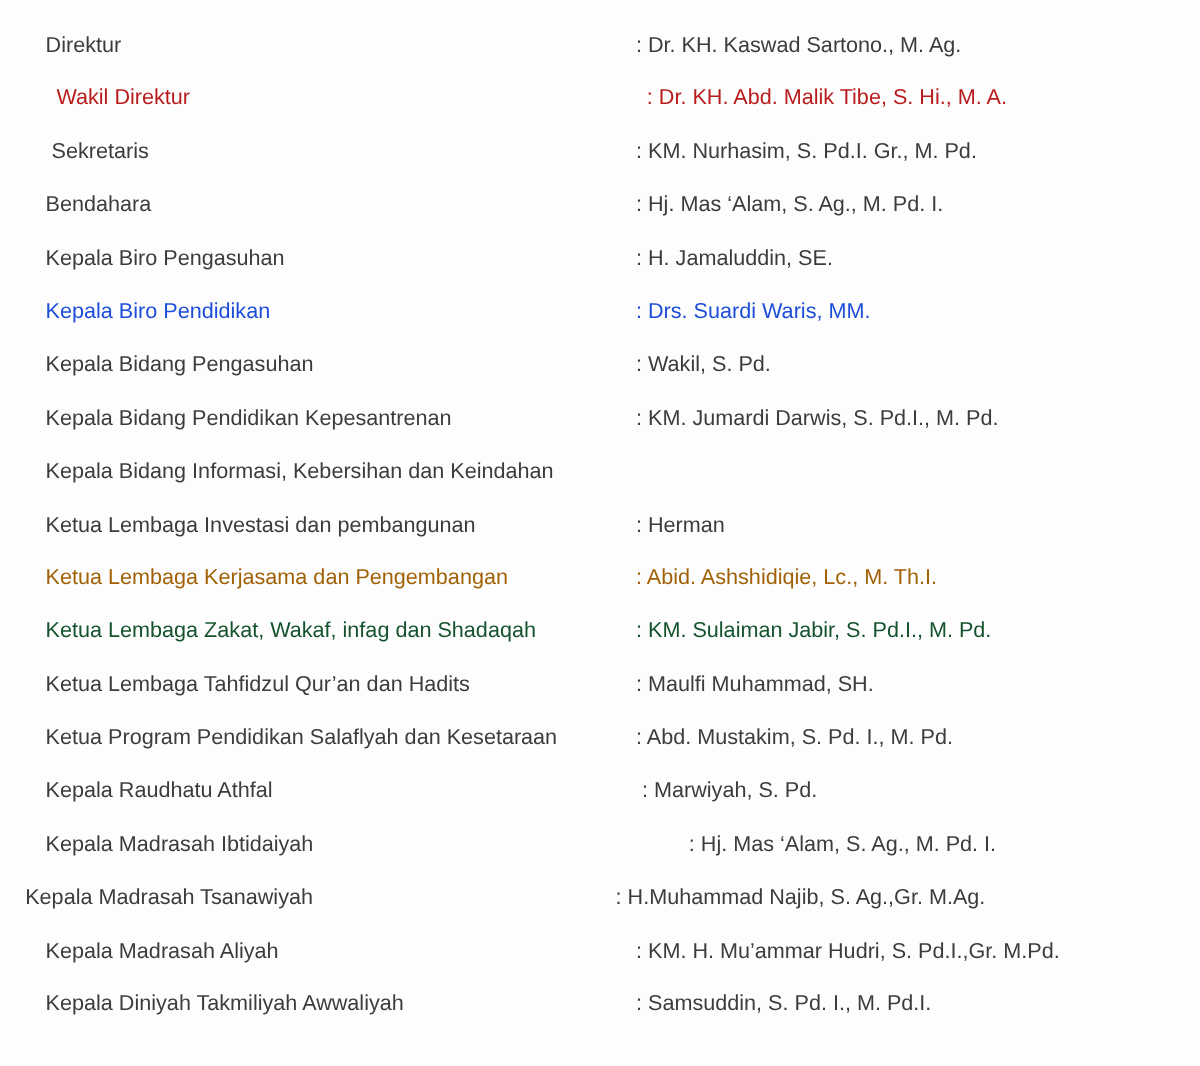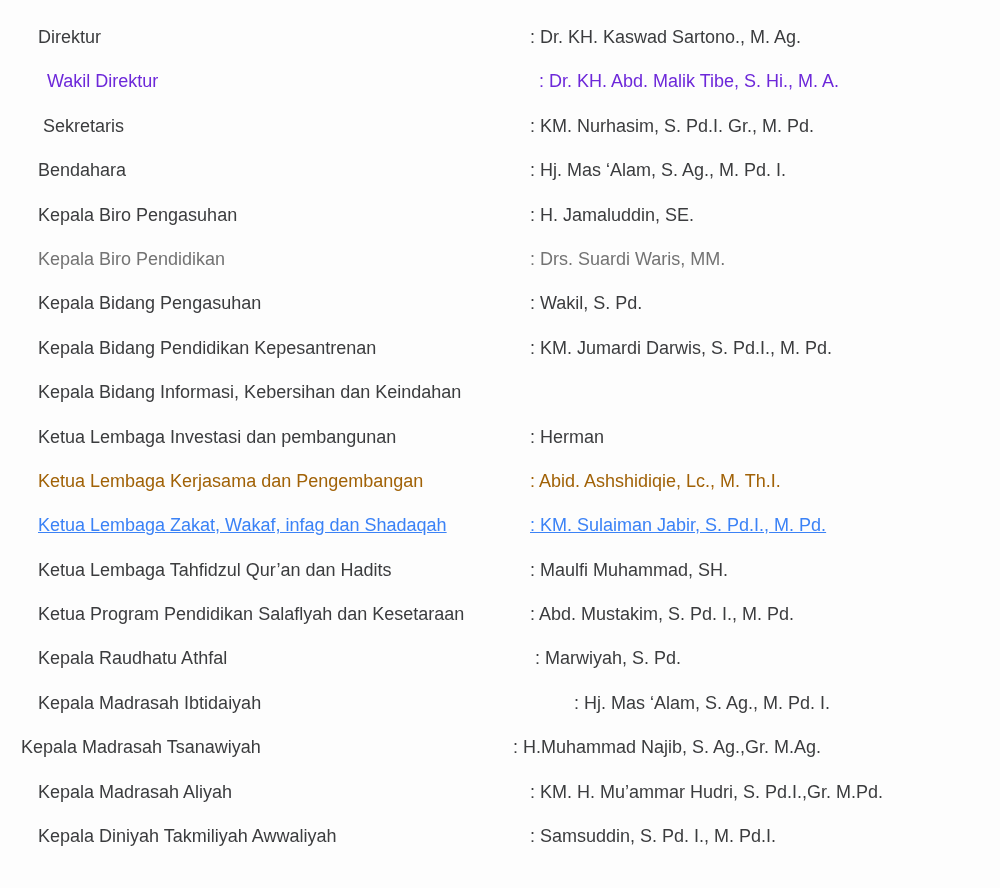--- a/index.html
+++ b/index.html
@@ -40,37 +40,37 @@
 </style>
 </head>
 <body style="background: rgb(253, 253, 253);">
 
 <div class="page">
   <div id="officials-list">
       <div class="row" style="color: rgb(59, 60, 62);">
         <span class="position">Direktur</span>
         <span class="person">: Dr. KH. Kaswad Sartono., M. Ag.</span>
       </div>
-      <div class="row" style="color: #6d28d9; padding-left: 47px;">
+      <div class="row" style="color: #b91c1c; padding-left: 47px;">
         <span class="position">Wakil Direktur</span>
         <span class="person">: Dr. KH. Abd. Malik Tibe, S. Hi., M. A.</span>
       </div>
       <div class="row" style="color: rgb(59, 60, 62);">
         <span class="position"> Sekretaris</span>
         <span class="person">: KM. Nurhasim, S. Pd.I. Gr., M. Pd.</span>
       </div>
       <div class="row" style="color: rgb(59, 60, 62);">
         <span class="position">Bendahara</span>
         <span class="person">: Hj. Mas ‘Alam, S. Ag., M. Pd. I.</span>
       </div>
       <div class="row" style="color: rgb(59, 60, 62);">
         <span class="position">Kepala Biro Pengasuhan</span>
         <span class="person">: H. Jamaluddin, SE.</span>
       </div>
-      <div class="row" style="color: #737373; justify-content: flex-end;">
+      <div class="row" style="color: #1d4ed8; justify-content: flex-end;">
         <span class="position">Kepala Biro Pendidikan</span>
         <span class="person">: Drs. Suardi Waris, MM.</span>
       </div>
       <div class="row" style="color: rgb(59, 60, 62);">
         <span class="position">Kepala Bidang Pengasuhan</span>
         <span class="person">: Wakil, S. Pd.</span>
       </div>
       <div class="row" style="color: rgb(59, 60, 62);">
         <span class="position">Kepala Bidang Pendidikan Kepesantrenan</span>
         <span class="person">: KM. Jumardi Darwis, S. Pd.I., M. Pd.</span>
@@ -79,21 +79,21 @@
         <span class="position">Kepala Bidang Informasi, Kebersihan dan Keindahan</span>
       </div>
       <div class="row" style="color: rgb(59, 60, 62);">
         <span class="position">Ketua Lembaga Investasi dan pembangunan</span>
         <span class="person">: Herman</span>
       </div>
       <div class="row" style="color: #a16207;">
         <span class="position">Ketua Lembaga Kerjasama dan Pengembangan</span>
         <span class="person">: Abid. Ashshidiqie, Lc., M. Th.I.</span>
       </div>
-      <div class="row" style="color: #3b82f6; text-decoration: underline;">
+      <div class="row" style="color: #14532d;">
         <span class="position">Ketua Lembaga Zakat, Wakaf, infag dan Shadaqah</span>
         <span class="person">: KM. Sulaiman Jabir, S. Pd.I., M. Pd.</span>
       </div>
       <div class="row" style="color: rgb(59, 60, 62);">
         <span class="position">Ketua Lembaga Tahfidzul Qur’an dan Hadits</span>
         <span class="person">: Maulfi Muhammad, SH.</span>
       </div>
       <div class="row" style="color: rgb(59, 60, 62);">
         <span class="position">Ketua Program Pendidikan Salaflyah dan Kesetaraan</span>
         <span class="person">: Abd. Mustakim, S. Pd. I., M. Pd.</span>

